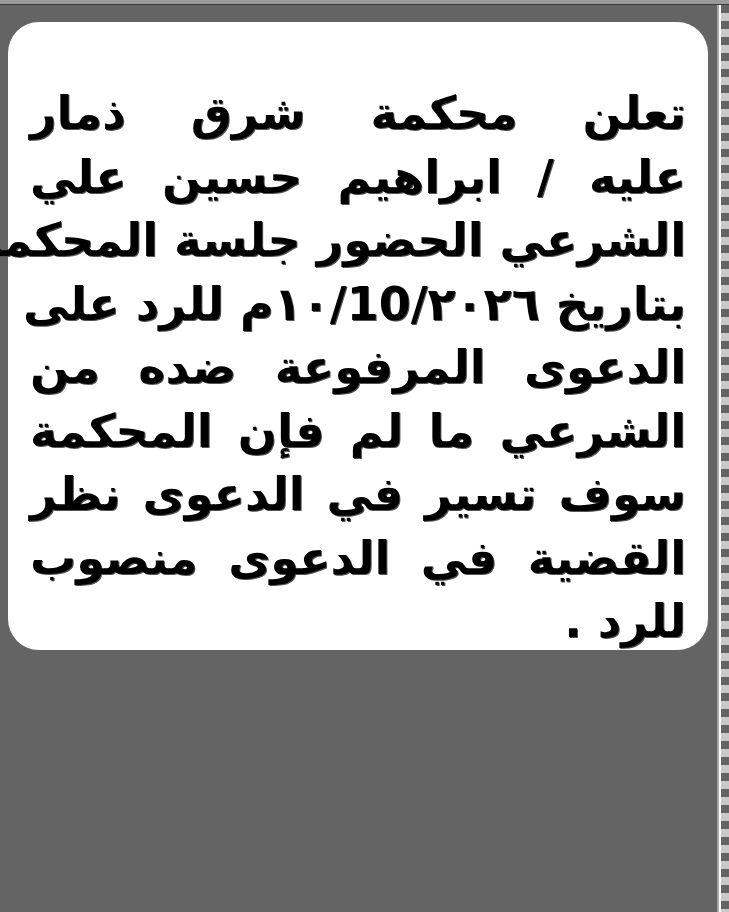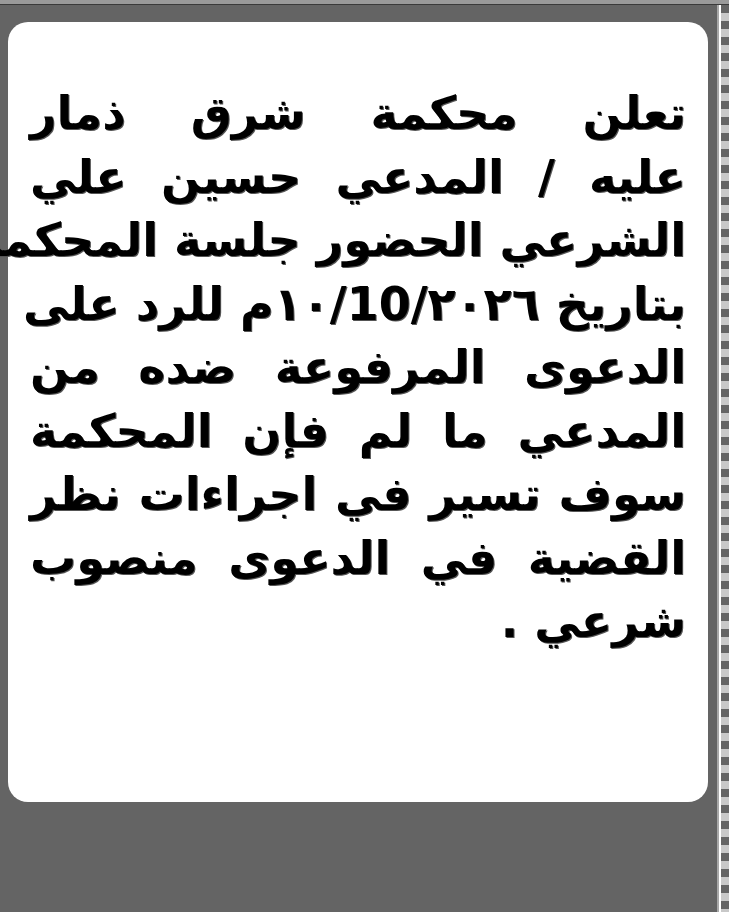--- a/index.html
+++ b/index.html
@@ -18,23 +18,23 @@
     background: #ffffff;
     border-left: 2px solid #a8a8a8;
   }
   .right-edge-inner {
     position: absolute; top: 0; left: 2px; width: 8px; height: 100%;
     background: repeating-linear-gradient(to bottom, #646464 0, #646464 8px, #c8c8c8 8px, #c8c8c8 16px);
   }
   .notice-card {
     position: absolute;
     left: 8px; top: 22px;
-    width: 700px; height: 780px;
+    width: 700px; height: 628px;
     background: #ffffff;
-    border-radius: 20px;
+    border-radius: 31px;
     box-sizing: border-box;
     padding: 60px 22px 0 22px;
   }
   .notice-text {
     direction: rtl;
     text-align: justify;
     text-align-last: justify;
     font-family: "DejaVu Sans", sans-serif;
     font-weight: bold;
     font-size: 46px;
@@ -55,22 +55,22 @@
 <body>
 
 <div class="top-strip"></div>
 <div class="right-edge">
   <div class="right-edge-inner"></div>
 </div>
 
 <div class="notice-card">
   <div class="notice-text">
     <span class="notice-line">تعلن محكمة شرق ذمار</span>
-    <span class="notice-line">عليه / المدعي حسين علي</span>
+    <span class="notice-line">عليه / ابراهيم حسين علي</span>
     <span class="notice-line">الشرعي الحضور جلسة المحكمة</span>
     <span class="notice-line">بتاريخ ١٠/10/٢٠٢٦م للرد على</span>
     <span class="notice-line">الدعوى المرفوعة ضده من</span>
-    <span class="notice-line">المدعي ما لم فإن المحكمة</span>
-    <span class="notice-line">سوف تسير في اجراءات نظر</span>
+    <span class="notice-line">الشرعي ما لم فإن المحكمة</span>
+    <span class="notice-line">سوف تسير في الدعوى نظر</span>
     <span class="notice-line">القضية في الدعوى منصوب</span>
-    <span class="notice-line last">شرعي .</span>
+    <span class="notice-line last">للرد .</span>
   </div>
 </div>
 
 </body></html>

